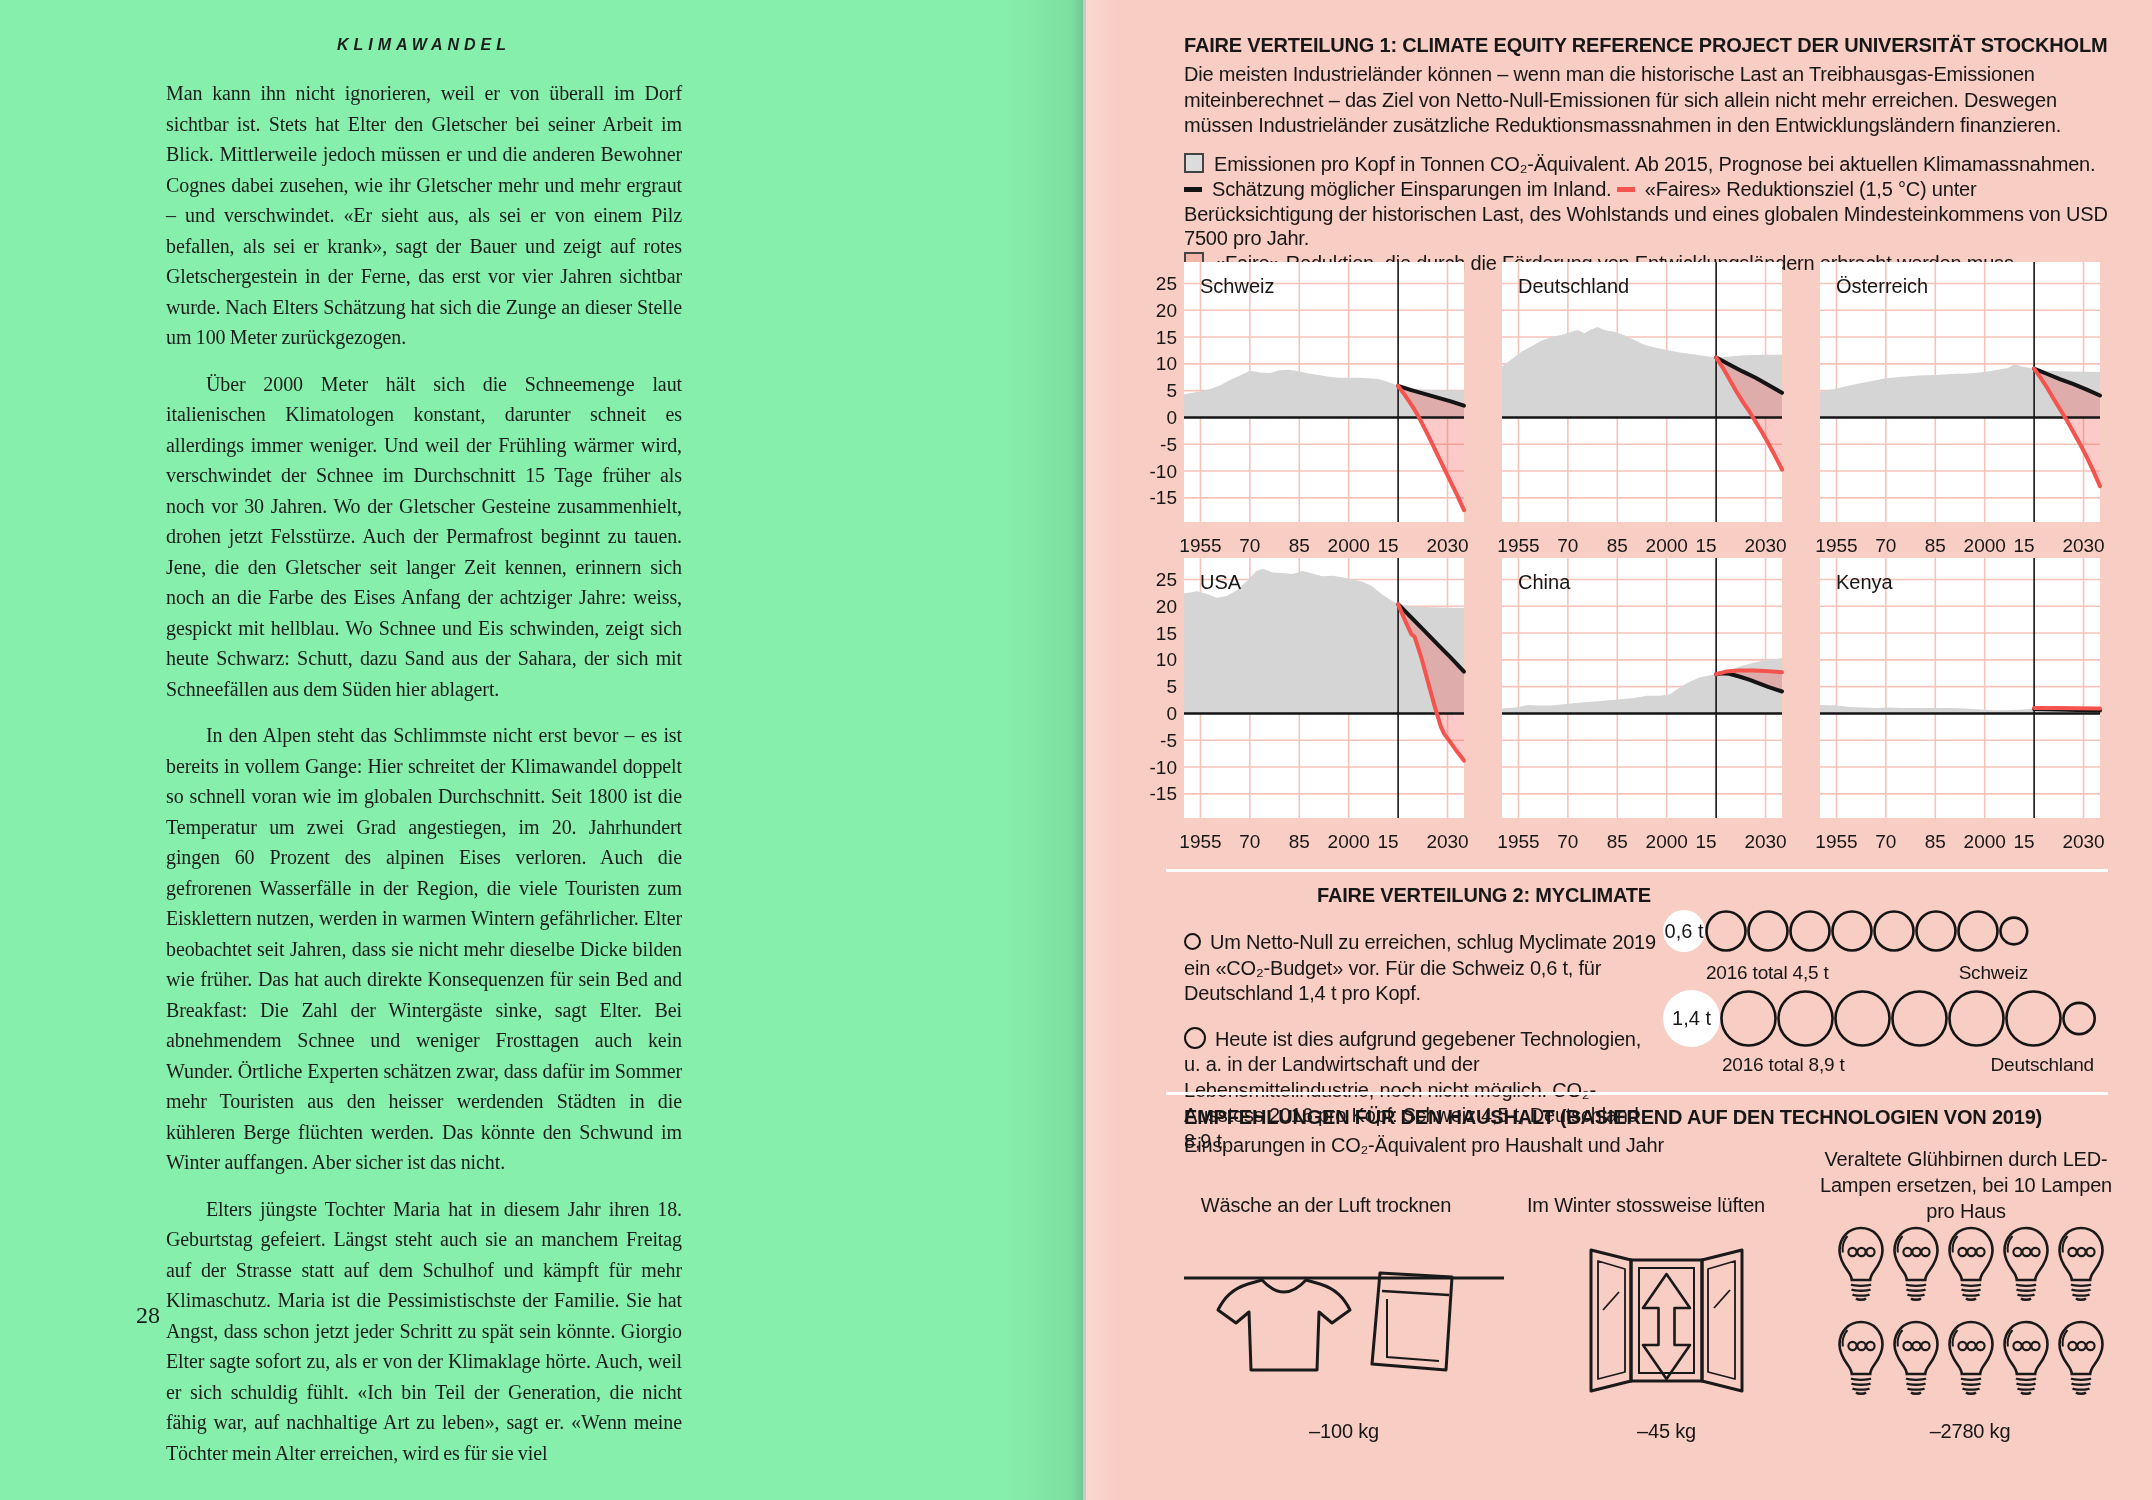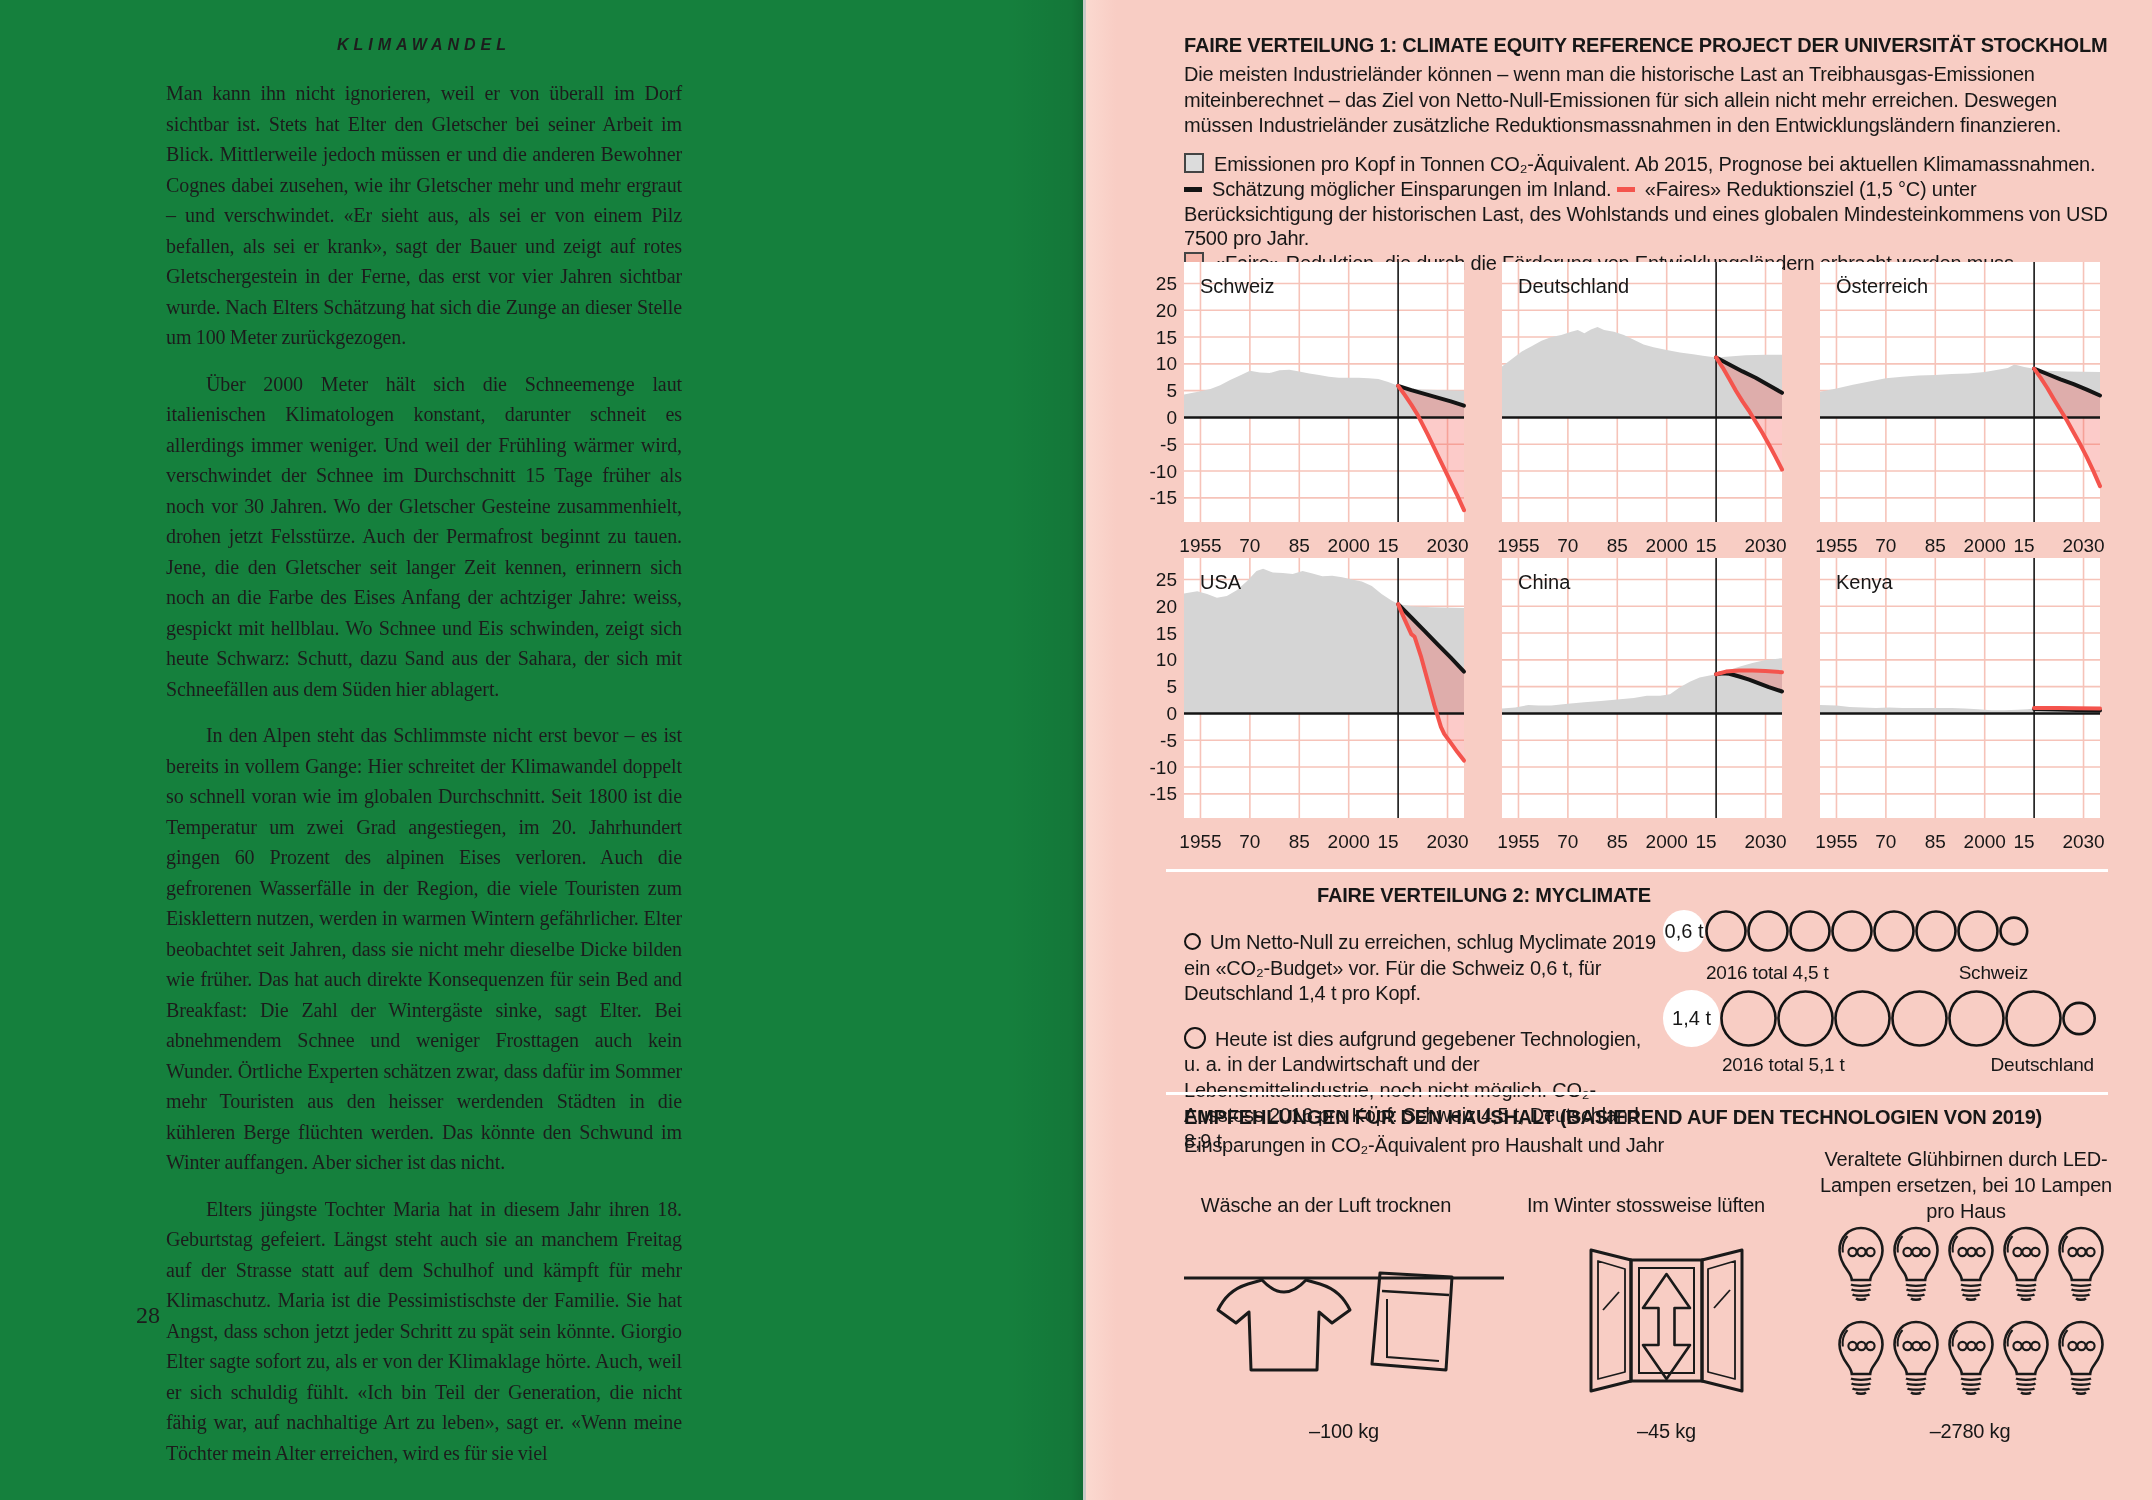--- a/index.html
+++ b/index.html
@@ -1,18 +1,18 @@
 <!DOCTYPE html>
 <html lang="de"><head>
 <meta charset="utf-8">
 <style>
   html,body{margin:0;padding:0;}
   body{width:2152px;height:1500px;position:relative;overflow:hidden;
        font-family:"Liberation Sans",sans-serif;background:#e9e9e7;}
-  .left-page{position:absolute;left:0;top:0;width:1085px;height:1500px;background:#15803d;}
+  .left-page{position:absolute;left:0;top:0;width:1085px;height:1500px;background:#86efac;}
   .gutter-shadow{position:absolute;left:1005px;top:0;width:78px;height:1500px;
        background:linear-gradient(90deg,rgba(0,0,0,0) 0%,rgba(0,0,0,0.07) 85%,rgba(0,0,0,0.16) 100%);}
   .page-edge{position:absolute;left:1083px;top:0;width:3px;height:1500px;background:#c9c9c7;}
   .right-page{position:absolute;left:1086px;top:0;width:1066px;height:1500px;
        background:linear-gradient(90deg,#fbd9d0 0px,#f8cdc4 30px,#f8cdc4 100%);color:#171717;}
 
   
   .kicker{position:absolute;left:150px;top:36px;width:548px;text-align:center;
        font-style:italic;font-weight:bold;font-size:16px;letter-spacing:5px;color:#1d1d1d;}
   .article{position:absolute;left:150px;top:62px;width:548px;
@@ -328,21 +328,21 @@
         <text x="30.5" y="37.5" font-size="20" text-anchor="middle" fill="#171717">1,4 t</text>
         <circle cx="87.5" cy="30.5" r="27" fill="none" stroke="#141414" stroke-width="2.6"></circle>
         <circle cx="144.5" cy="30.5" r="27" fill="none" stroke="#141414" stroke-width="2.6"></circle>
         <circle cx="201.5" cy="30.5" r="27" fill="none" stroke="#141414" stroke-width="2.6"></circle>
         <circle cx="258.5" cy="30.5" r="27" fill="none" stroke="#141414" stroke-width="2.6"></circle>
         <circle cx="315.5" cy="30.5" r="27" fill="none" stroke="#141414" stroke-width="2.6"></circle>
         <circle cx="372.5" cy="30.5" r="27" fill="none" stroke="#141414" stroke-width="2.6"></circle>
         <circle cx="418.1" cy="30.5" r="15.599999999999998" fill="none" stroke="#141414" stroke-width="2.6"></circle>
       </svg>
       <div class="budget-caption" style="left: 636px; top: 1054px; width: 372px;">
-        <span>2016 total 5,1 t</span>
+        <span>2016 total 8,9 t</span>
         <span>Deutschland</span>
       </div>
     </div>
 
   <div class="divider" style="left:80px;top:1092px;width:942px;"></div>
 
   <div class="rp-block rp-title" style="left:98px;top:1106px;width:940px;">EMPFEHLUNGEN FÜR DEN HAUSHALT (BASIEREND AUF DEN TECHNOLOGIEN VON 2019)</div>
   <div class="rp-block rp-body" style="left:98px;top:1133px;width:940px;">Einsparungen in CO₂-Äquivalent pro Haushalt und Jahr</div>
 
   <div class="tip-caption" style="left:90px;top:1192px;width:300px;">Wäsche an der Luft trocknen</div>

